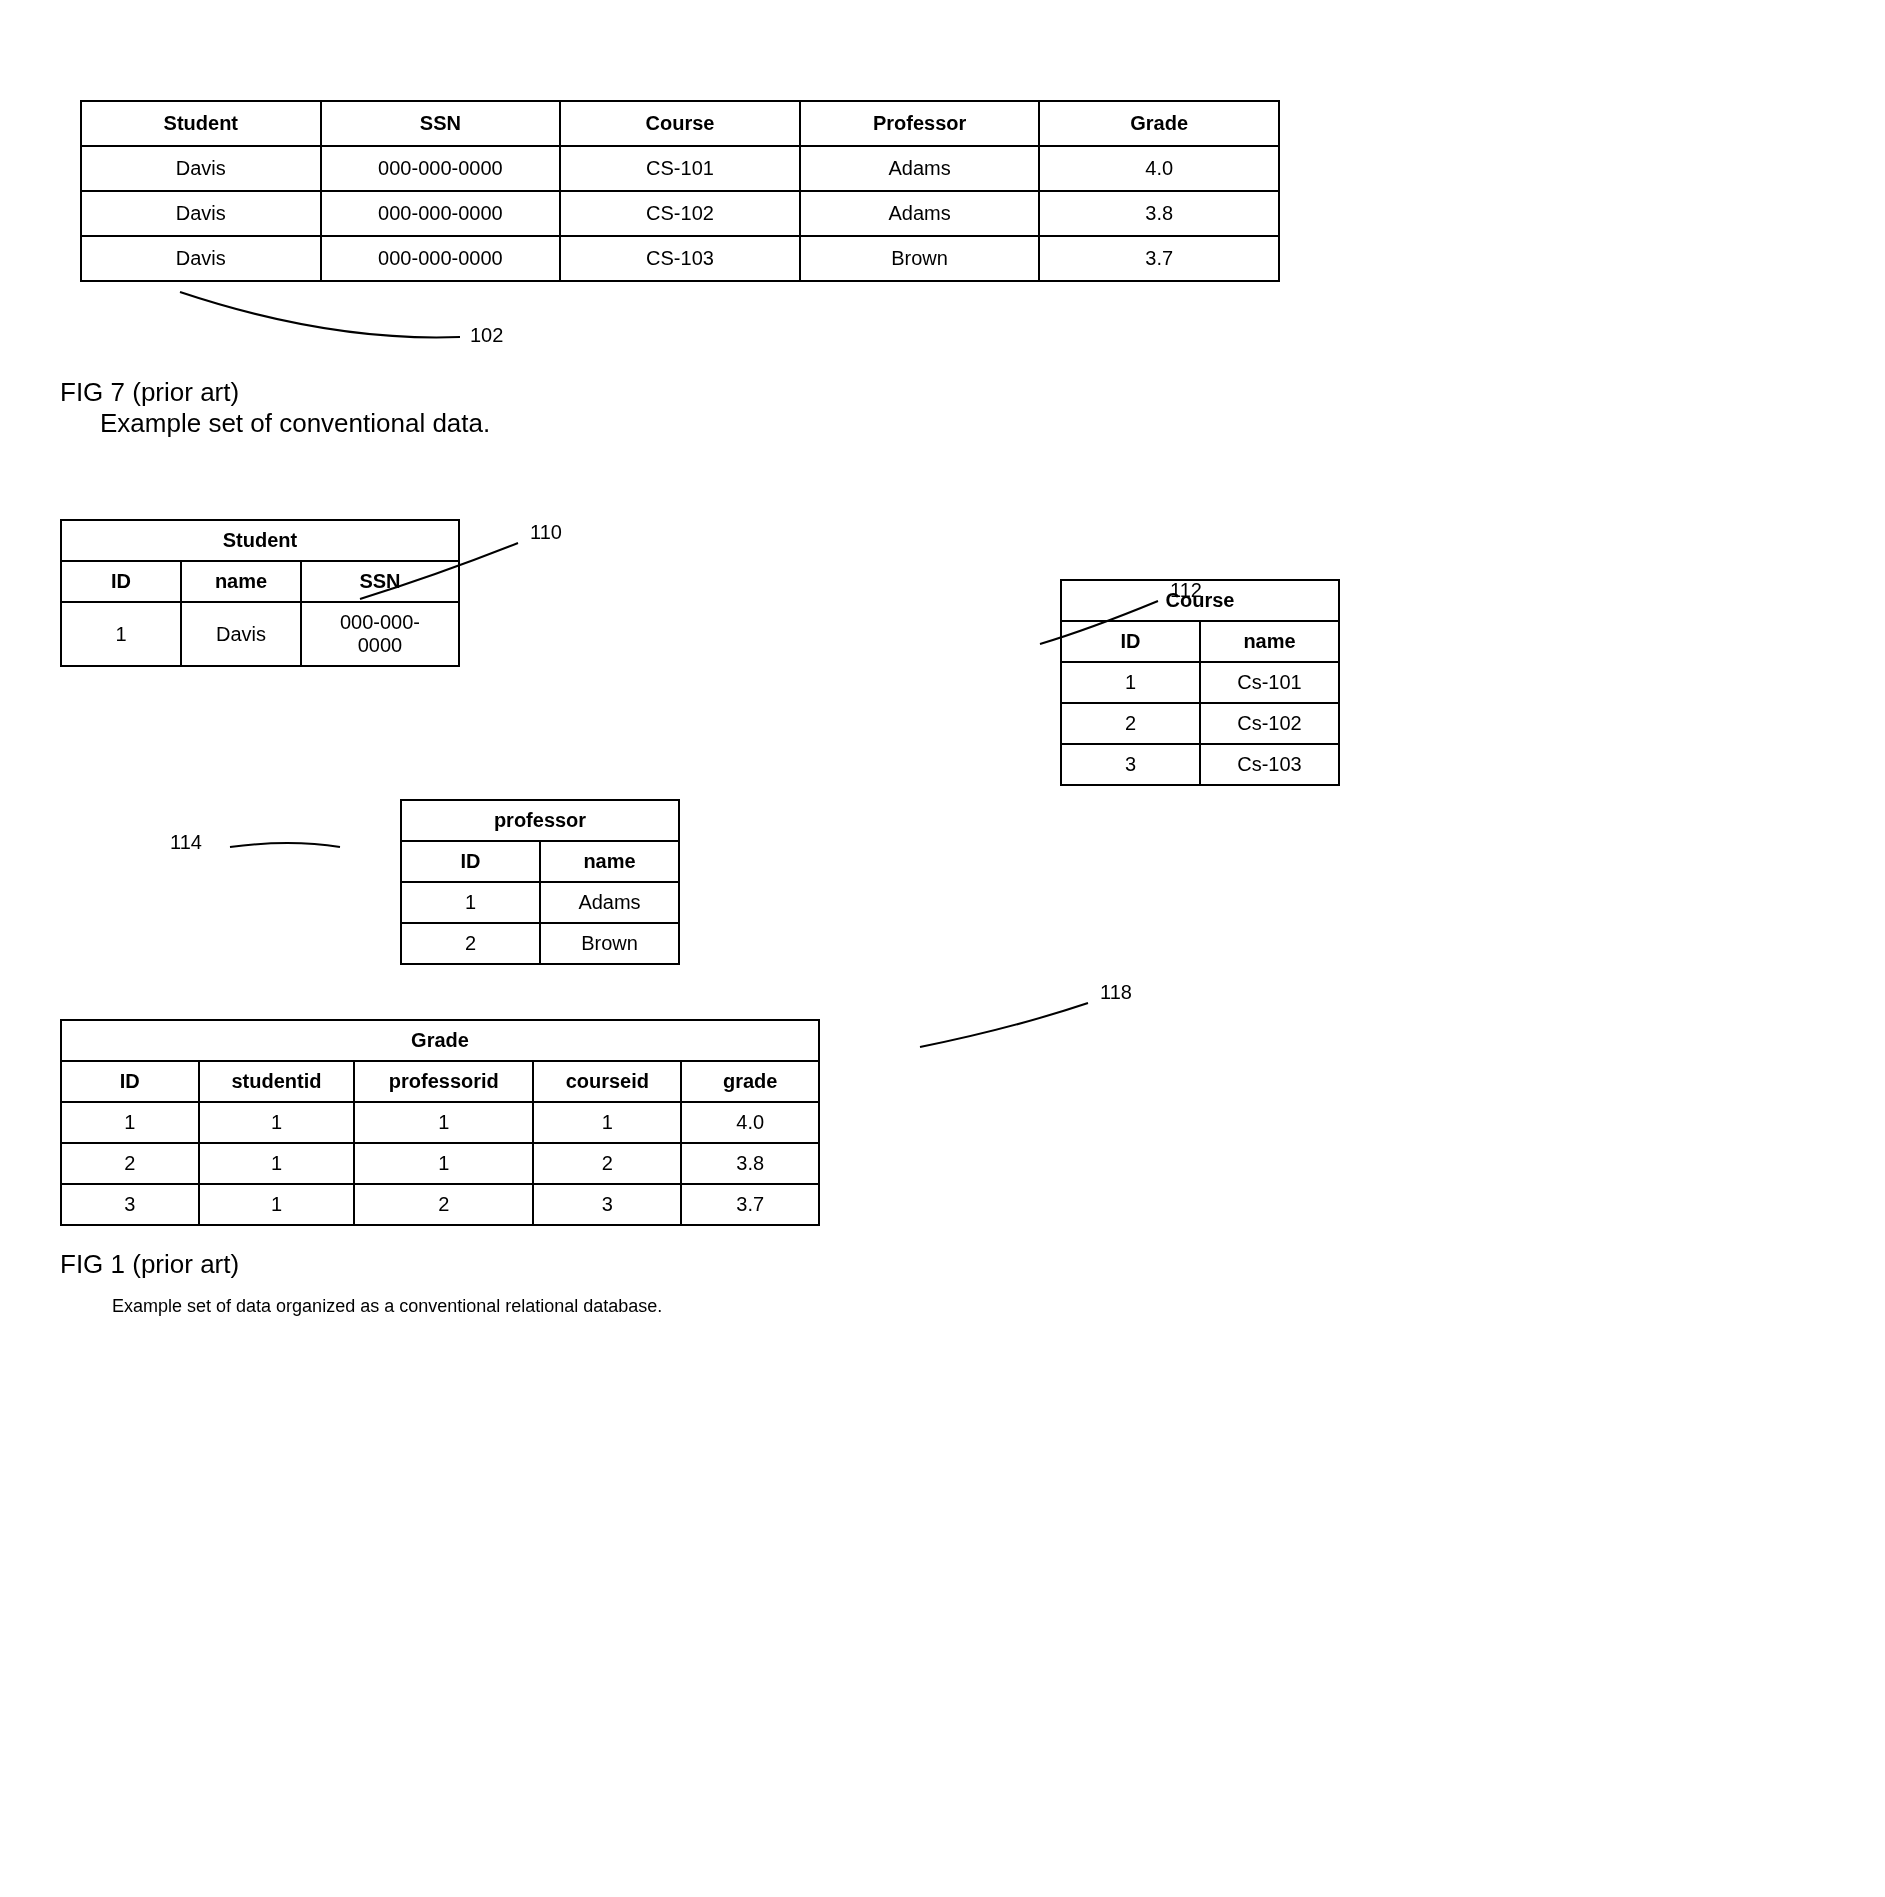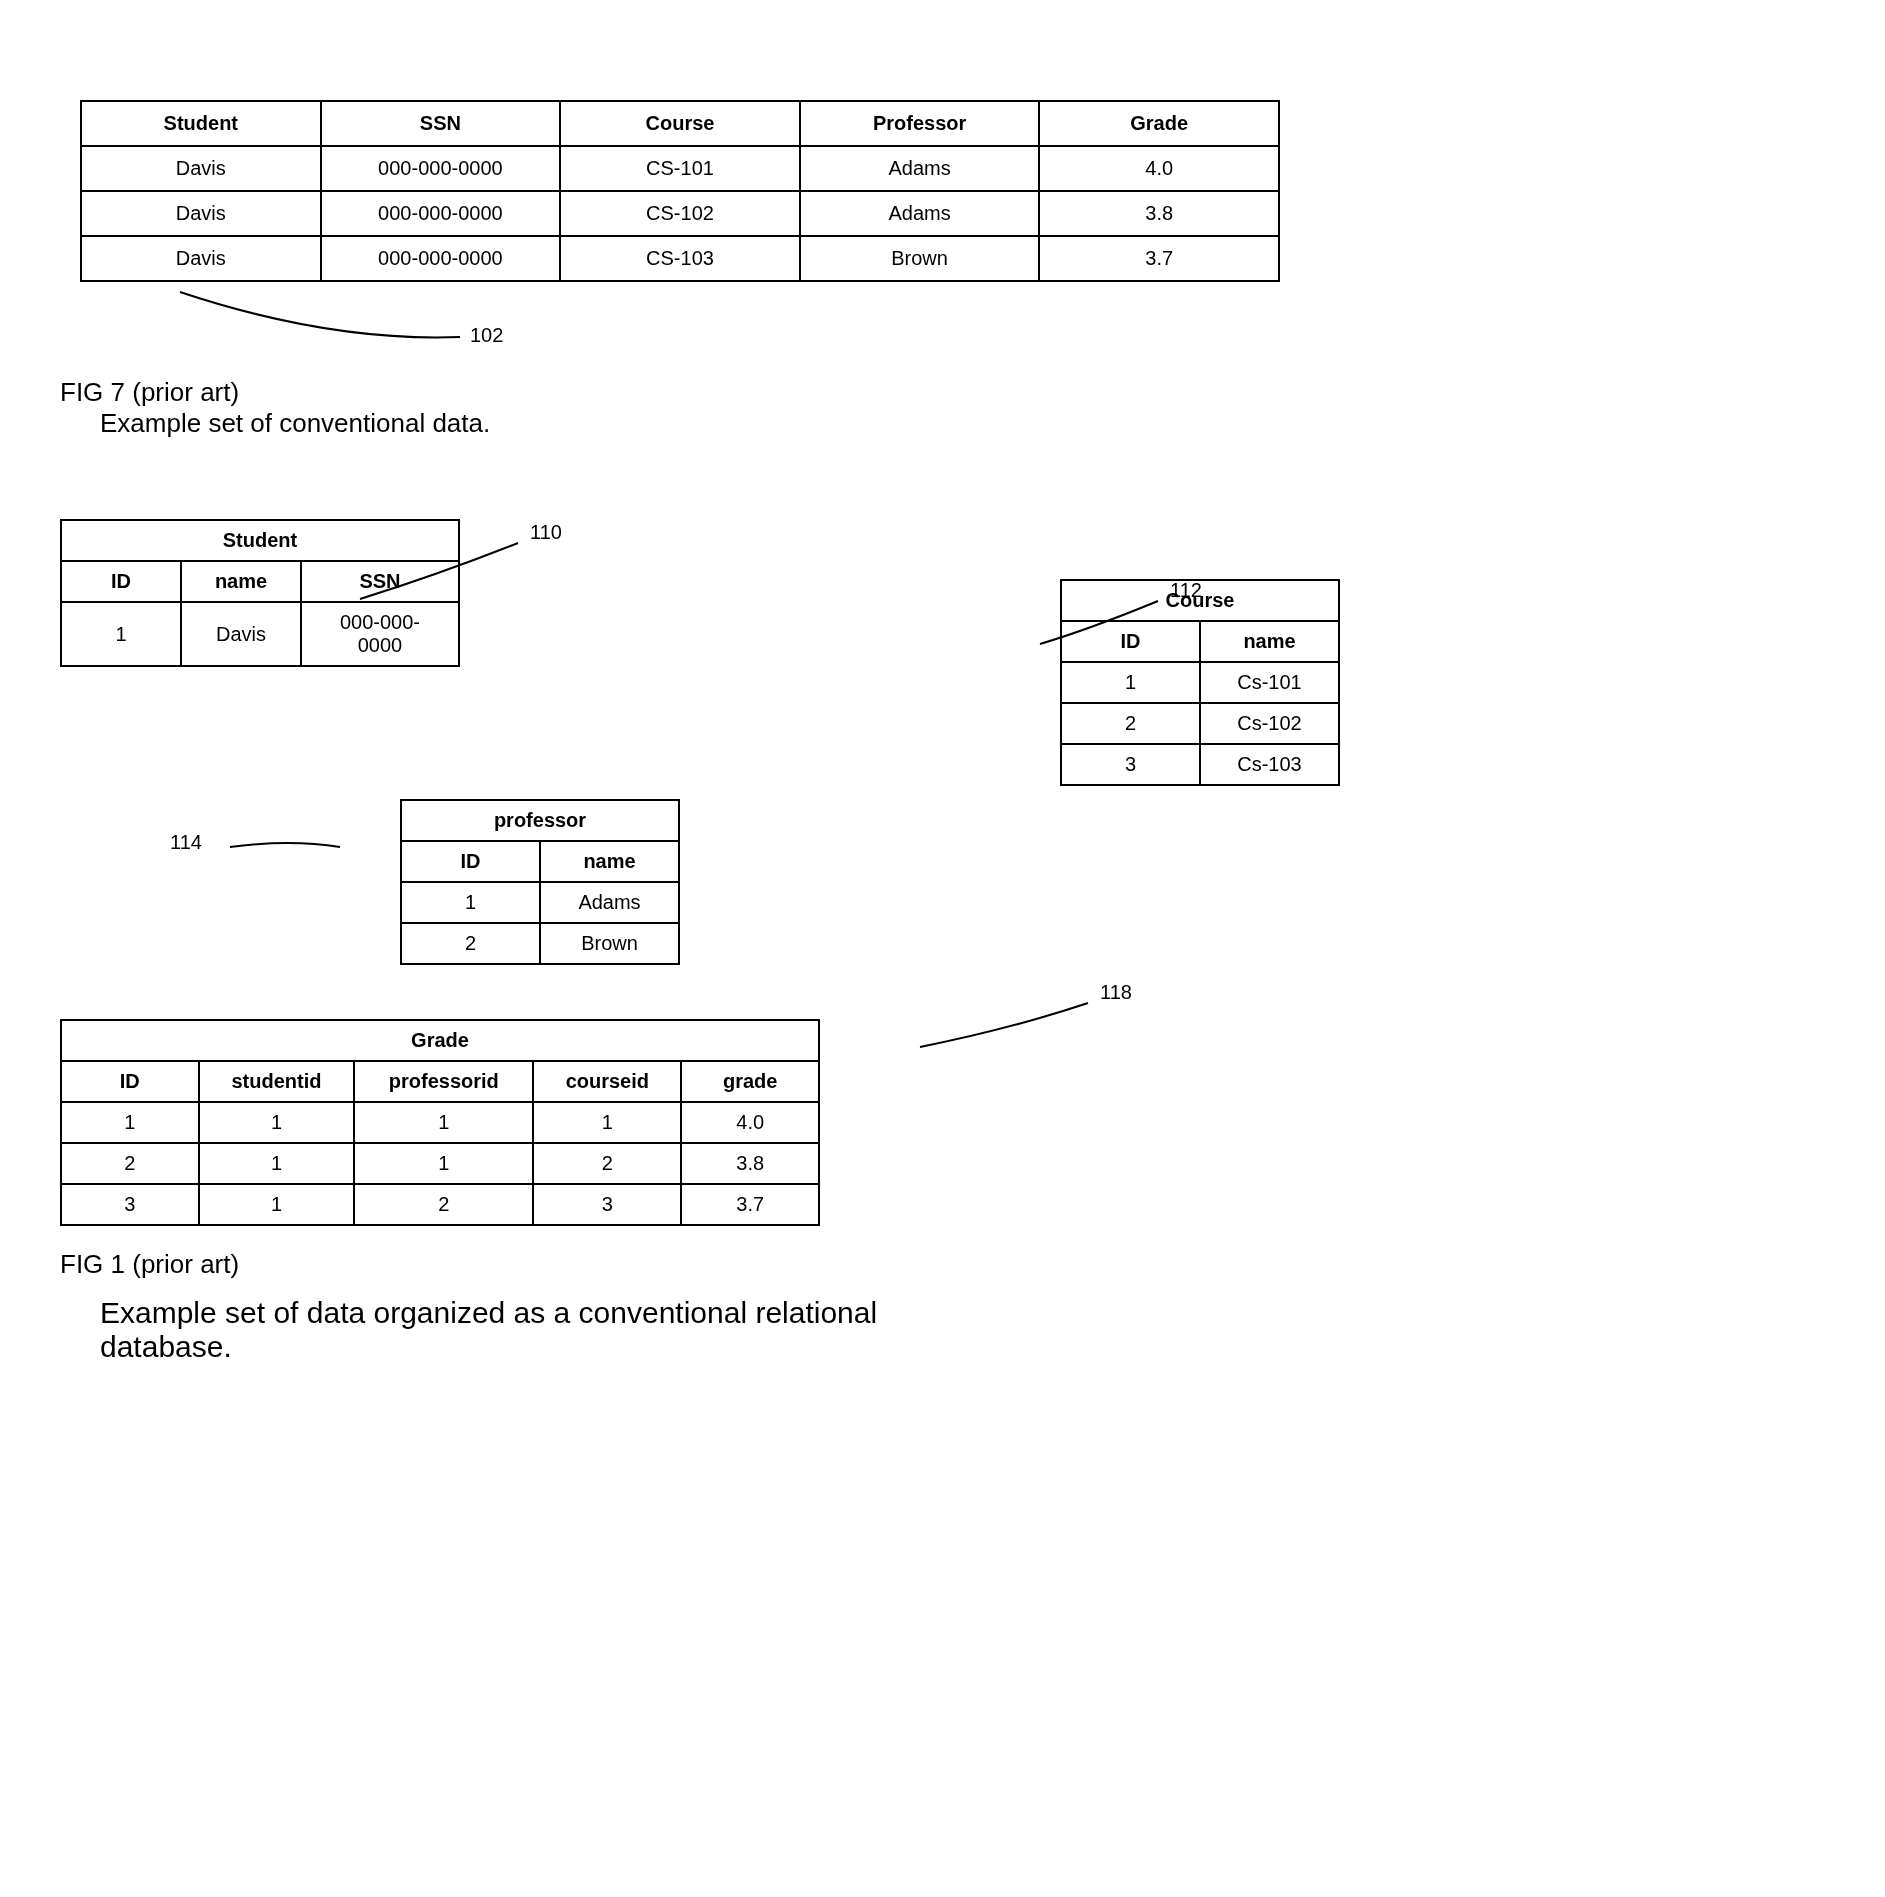--- a/index.html
+++ b/index.html
@@ -284,15 +284,15 @@
               <td>3</td>
               <td>3.7</td>
             </tr>
           </tbody>
       </table>
     </div>
 
   </div>
 
   <div style="font-size:26px; font-weight:normal; margin-top: 30px;">FIG 1 (prior art)</div>
-  <div style="font-size:30px; margin-top:16px; margin-left:40px; max-width:900px;">Example set of data organized as a conventional relational database.</div>
+  <div style="font-size:18px; margin-top:16px; margin-left:52px; max-width:900px;">Example set of data organized as a conventional relational database.</div>
 
 </div>
 
 </body></html>

